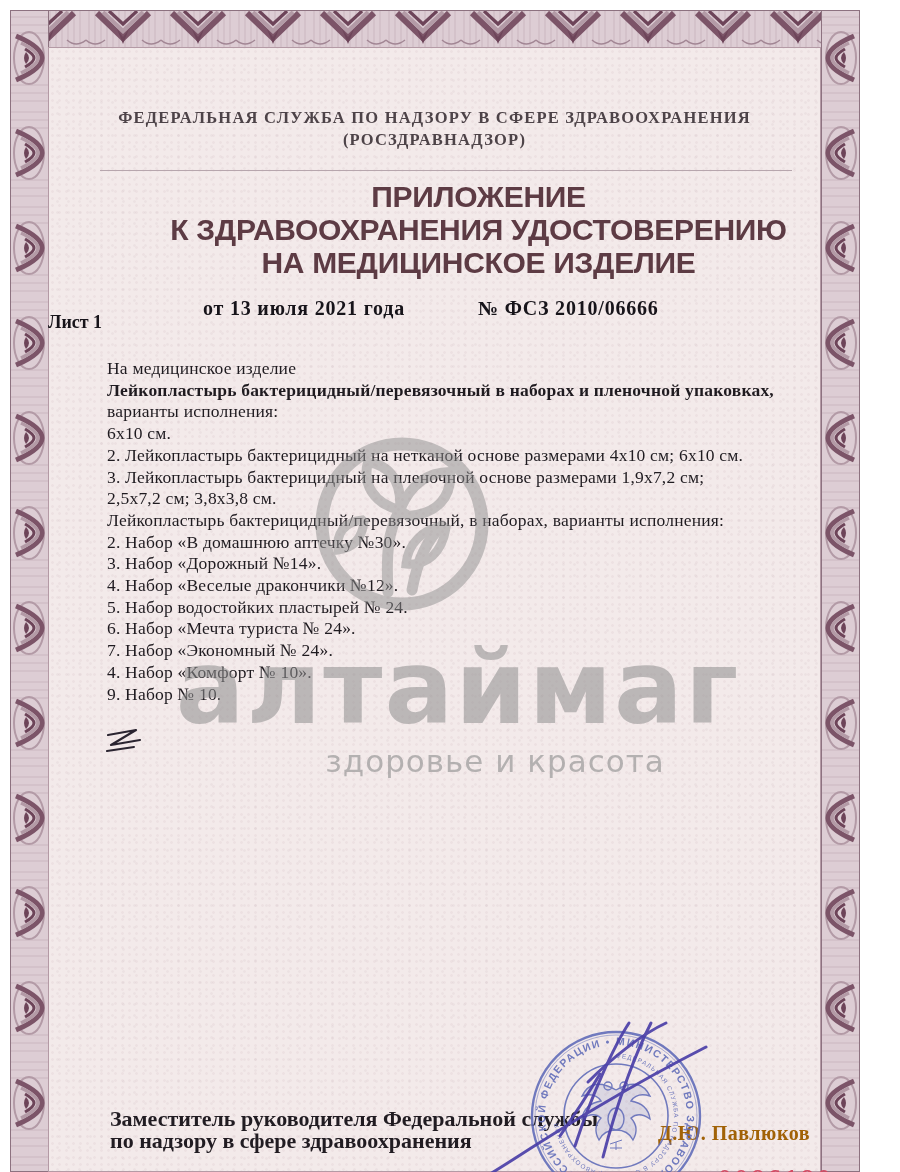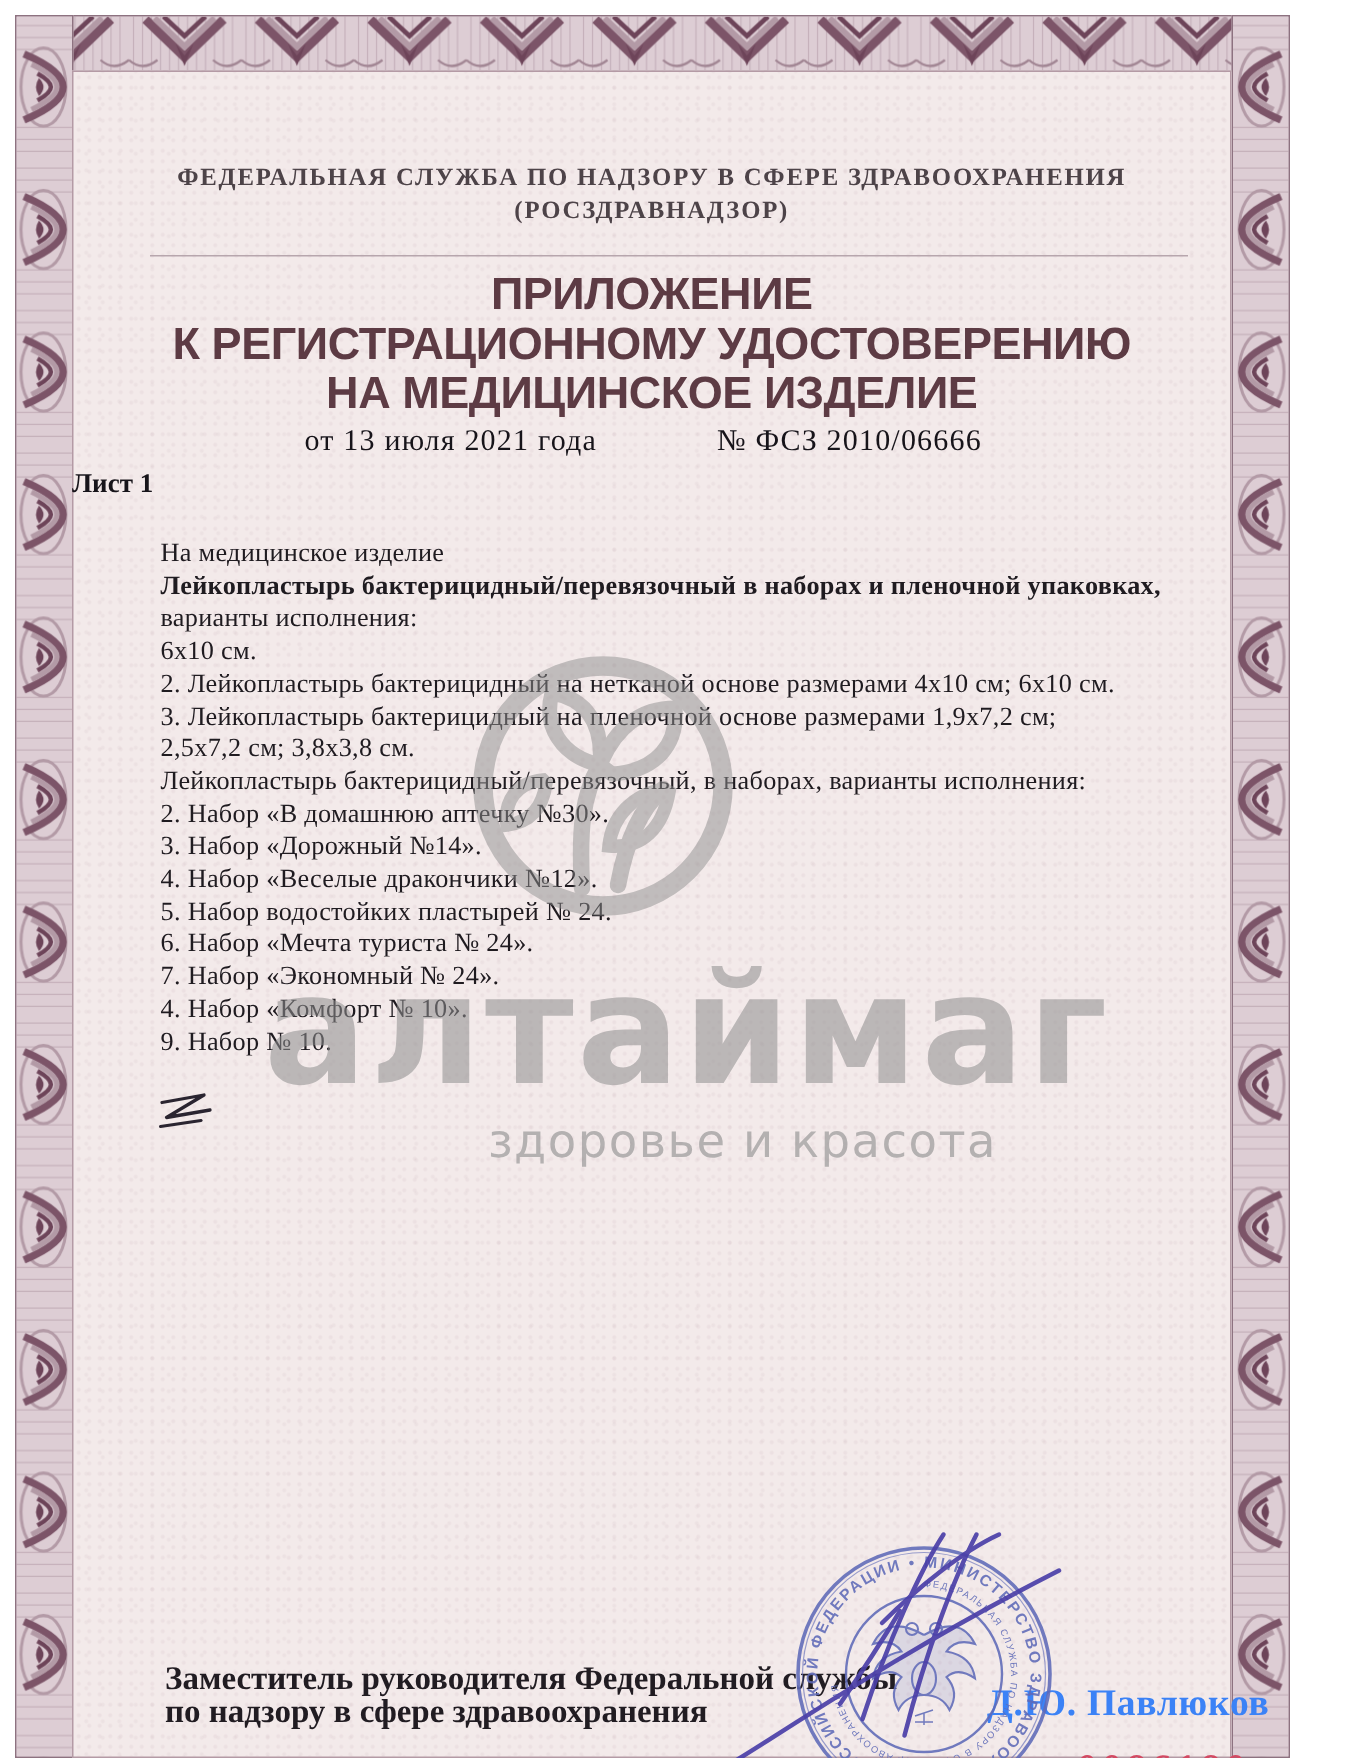--- a/index.html
+++ b/index.html
@@ -24,41 +24,41 @@
 
   
   #content{position:absolute;left:0;top:16px;width:900px;height:1172px;}
   .abs{position:absolute;}
   .center-block{left:48px;width:773px;text-align:center;}
 
   .hdr{font-size:16.5px;letter-spacing:1.2px;color:#4d4348;font-weight:600;}
   .divider{left:100px;top:154px;width:692px;height:0;border-top:1px solid #b7a6ad;}
 
   .title-line{font-family:"Liberation Sans",sans-serif;font-weight:bold;font-size:30px;
-              letter-spacing:-0.3px;color:#5d3b44;}
-
-  .meta-bold{font-weight:normal;font-size:20px;letter-spacing:0.8px;color:#17141a;}
+              letter-spacing:-0.3px;color:#5d3b44;margin-left:44px;}
+
+  .meta-bold{font-weight:bold;font-size:20px;letter-spacing:0.8px;color:#17141a;margin-top:14px;}
   .sheet{font-weight:bold;font-size:18px;color:#17141a;}
 
   #body-block{left:107px;top:342px;width:700px;font-size:17.5px;line-height:21.7px;
               letter-spacing:0.2px;color:#1f1b20;}
   #body-block .bline{white-space:nowrap;}
   #body-block .bold{font-weight:bold;}
 
   
   .wm{color:#8f8f8f;font-family:"DejaVu Sans",sans-serif;}
   #wm-logo{left:310px;top:416px;opacity:0.5;}
   #wm-brand{left:48px;width:820px;top:622px;text-align:center;font-size:102px;font-weight:bold;
             letter-spacing:2px;opacity:0.55;line-height:100px;}
   #wm-tagline{left:48px;width:820px;top:727px;text-align:center;font-size:31px;opacity:0.62;
               letter-spacing:1px;padding-left:37px;}
 
   
   .sig-title{left:110px;top:1092px;font-size:22px;font-weight:bold;line-height:22px;color:#211c22;}
-  #signer{left:658px;top:1106px;font-size:25px;font-weight:bold;color:#3b82f6;letter-spacing:0.5px;}
+  #signer{left:658px;top:1106px;font-size:20px;font-weight:bold;color:#a16207;letter-spacing:0.5px;}
   #serial{left:718px;top:1148px;font-size:27px;font-weight:bold;color:#d34a63;letter-spacing:3px;}
 
   #stamp{left:524px;top:1008px;opacity:0.88;}
   #sig-strokes{left:470px;top:995px;}
   #z-mark{left:104px;top:712px;}
 </style>
 </head>
 <body>
 
 <div id="page">
@@ -107,21 +107,21 @@
   <div id="interior"></div>
 
   <div id="content">
 
     <div class="abs center-block hdr" style="top:92px;">ФЕДЕРАЛЬНАЯ СЛУЖБА ПО НАДЗОРУ В СФЕРЕ ЗДРАВООХРАНЕНИЯ</div>
     <div class="abs center-block hdr" style="top:114px;">(РОСЗДРАВНАДЗОР)</div>
 
     <div class="abs divider"></div>
 
     <div class="abs center-block title-line" style="top:164px;">ПРИЛОЖЕНИЕ</div>
-    <div class="abs center-block title-line" style="top:197px;">К РЕГИСТРАЦИОННОМУ УДОСТОВЕРЕНИЮ</div>
+    <div class="abs center-block title-line" style="top:197px;">К ЗДРАВООХРАНЕНИЯ УДОСТОВЕРЕНИЮ</div>
     <div class="abs center-block title-line" style="top:230px;">НА МЕДИЦИНСКОЕ ИЗДЕЛИЕ</div>
 
     <div class="abs meta-bold" style="left:203px;top:267px;">от  13 июля 2021 года</div>
     <div class="abs meta-bold" style="left:478px;top:267px;">№  ФСЗ 2010/06666</div>
     <div class="abs sheet" style="left:48px;width:773px;top:296px;text-align:left;padding-right:44px;box-sizing:border-box;">Лист  1</div>
 
     <div class="abs" id="body-block">
       <div class="bline">На медицинское изделие</div>
       <div class="bline bold">Лейкопластырь бактерицидный/перевязочный в наборах и пленочной упаковках,</div>
       <div class="bline">варианты исполнения:</div>

